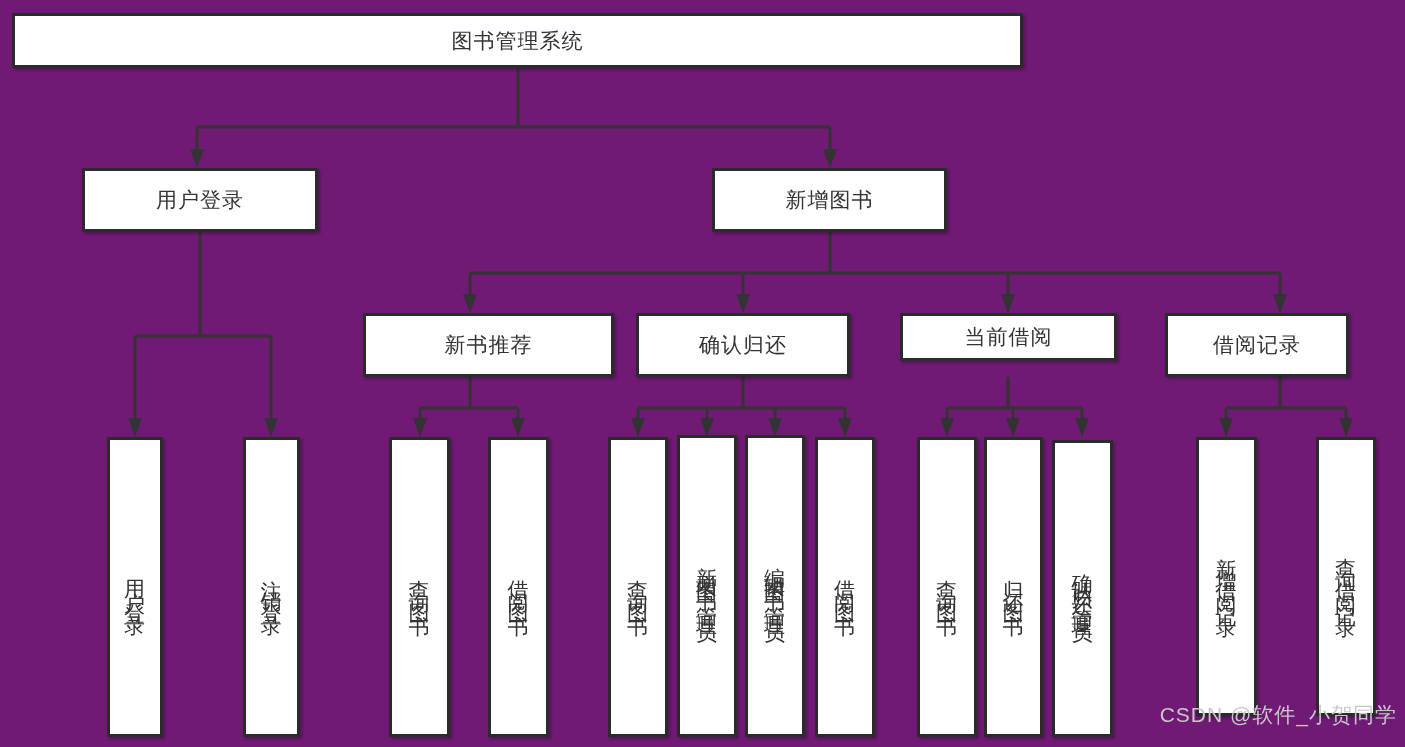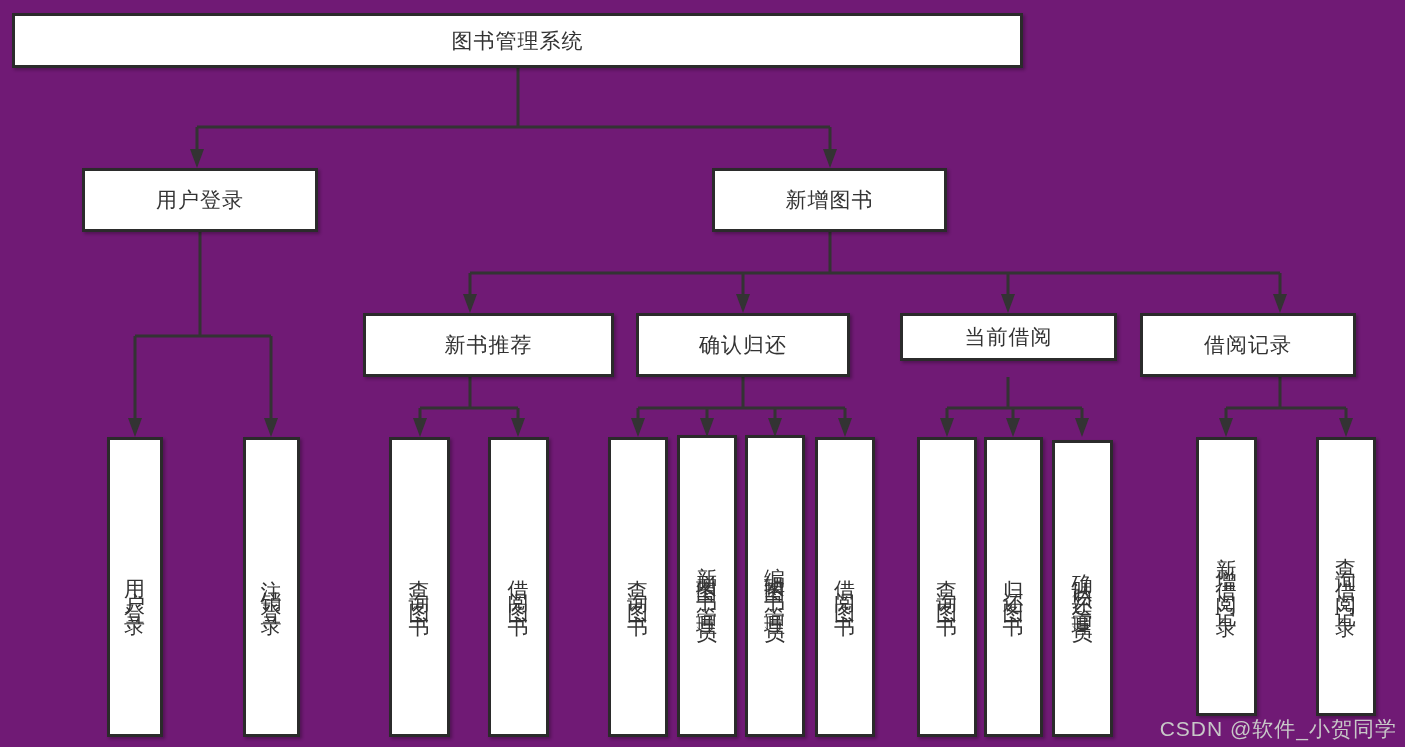--- a/index.html
+++ b/index.html
@@ -33,21 +33,21 @@
     text-orientation:mixed;
     font-size:21px;
     font-weight:500;
     color:#333333;
     letter-spacing:12px;
     line-height:1;
   }
   .watermark{
     position:absolute;
     right:8px;
-    bottom:4px;
+    bottom:18px;
     font-size:21px;
     color:#c8c8c8;
     letter-spacing:1px;
     white-space:nowrap;
   }
 </style>
 </head>
 <body>
 
 <div id="stage">
@@ -112,21 +112,21 @@
 
   <div class="box" style="left:363px;top:313px;width:251px;height:64px">
     <span class="hlabel">新书推荐</span>
   </div>
   <div class="box" style="left:636px;top:313px;width:214px;height:64px">
     <span class="hlabel">确认归还</span>
   </div>
   <div class="box" style="left:900px;top:313px;width:217px;height:48px">
     <span class="hlabel">当前借阅</span>
   </div>
-  <div class="box" style="left:1140px;top:313px;width:216px;height:64px">
+  <div class="box" style="left:1165px;top:313px;width:184px;height:64px">
     <span class="hlabel">借阅记录</span>
   </div>
 
   <div class="box" style="left:107px;top:437px;width:56px;height:300px">
     <span class="vlabel">用户登录</span>
   </div>
   <div class="box" style="left:243px;top:437px;width:57px;height:300px">
     <span class="vlabel">注销登录</span>
   </div>
 

